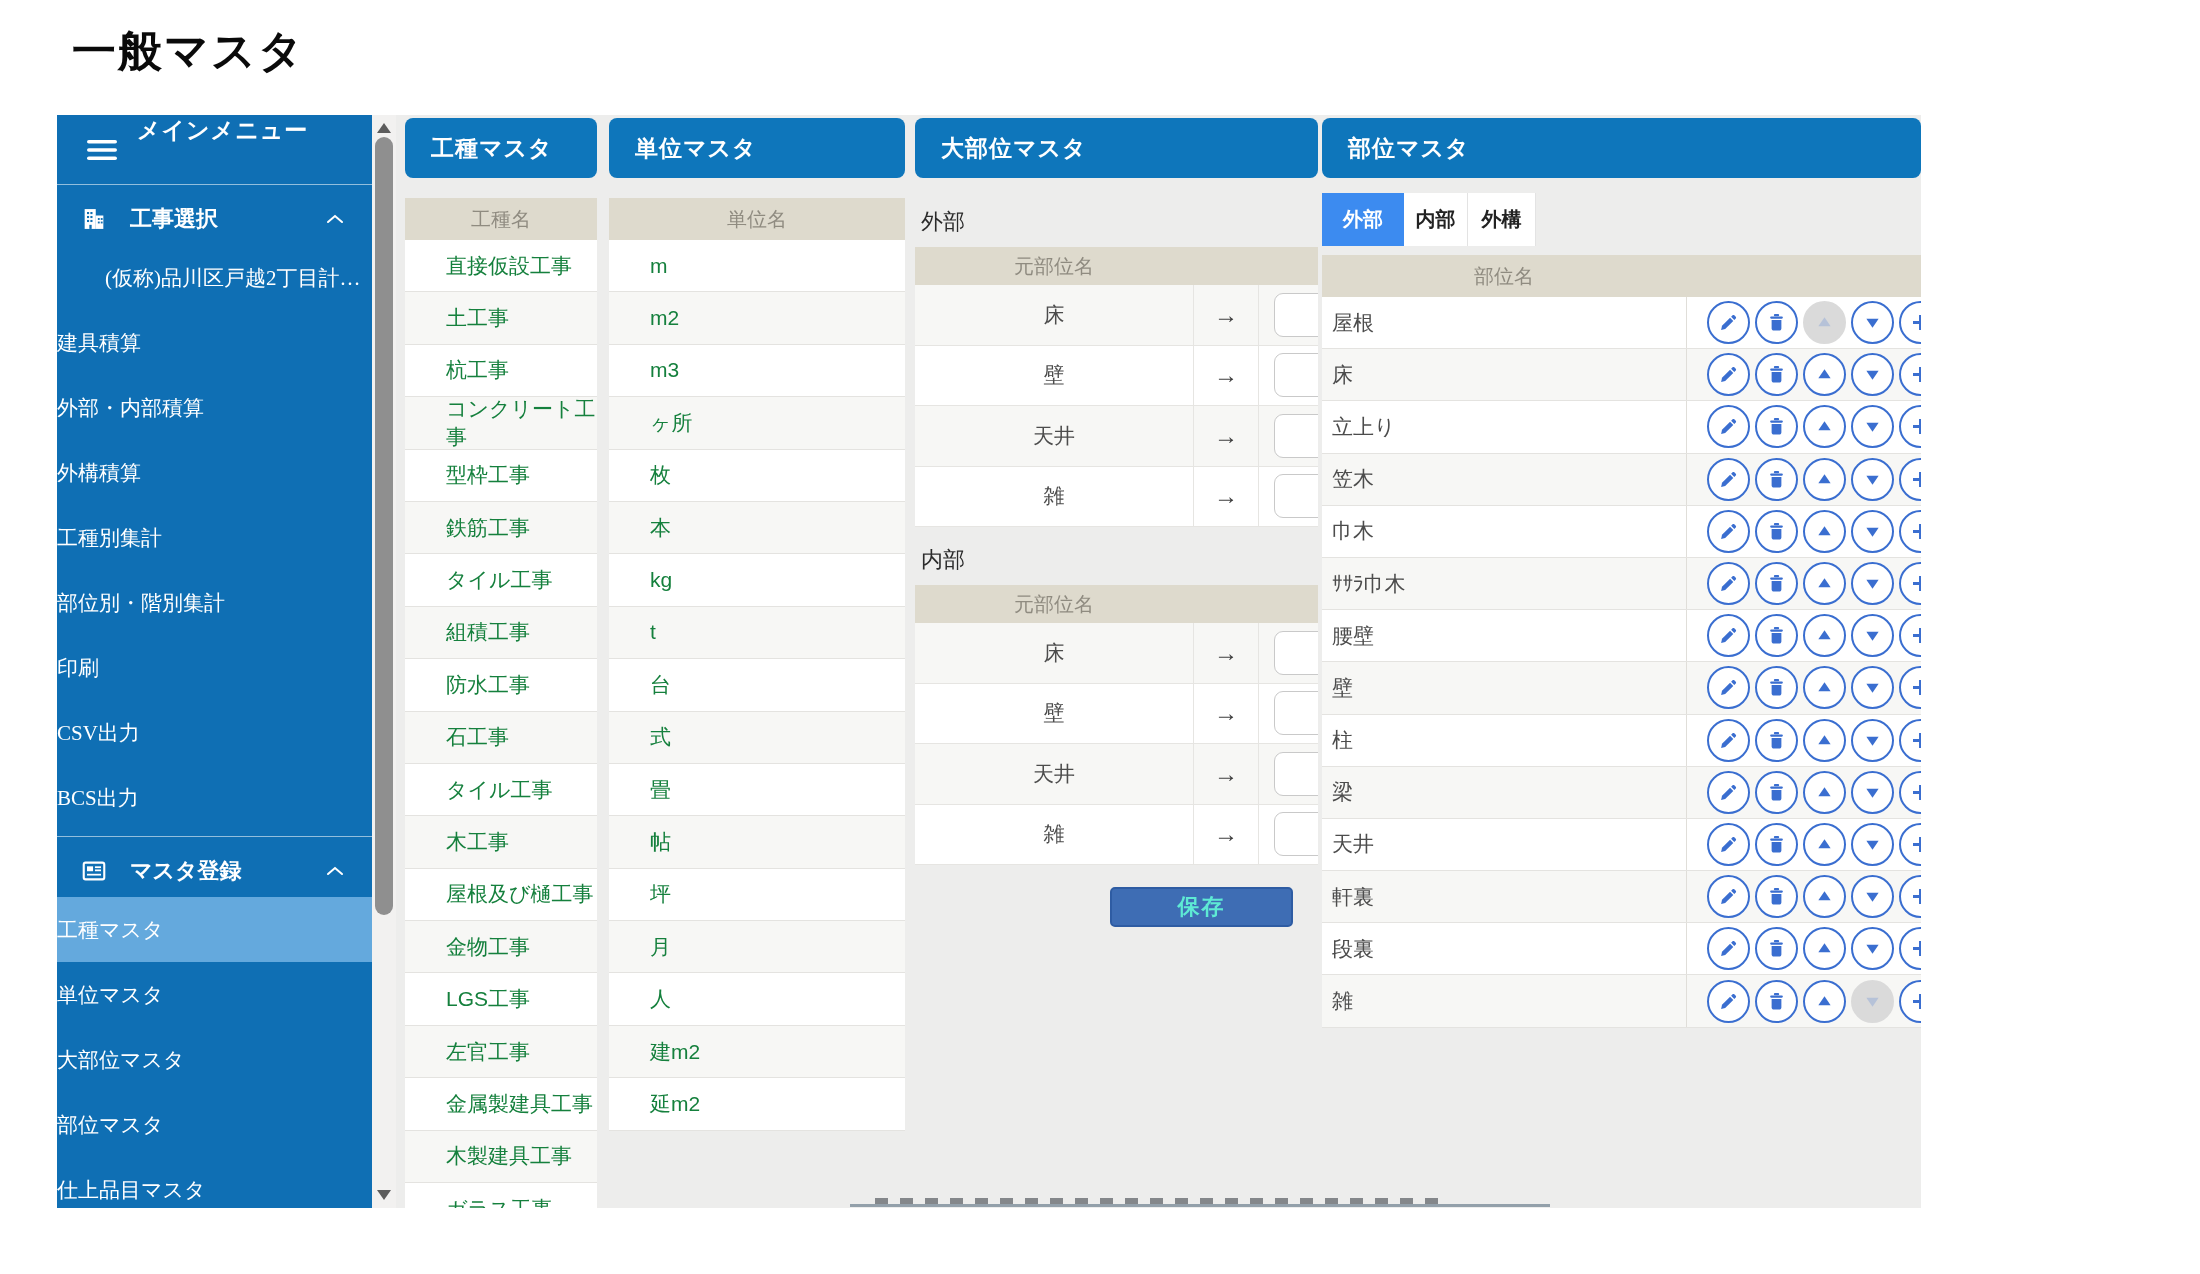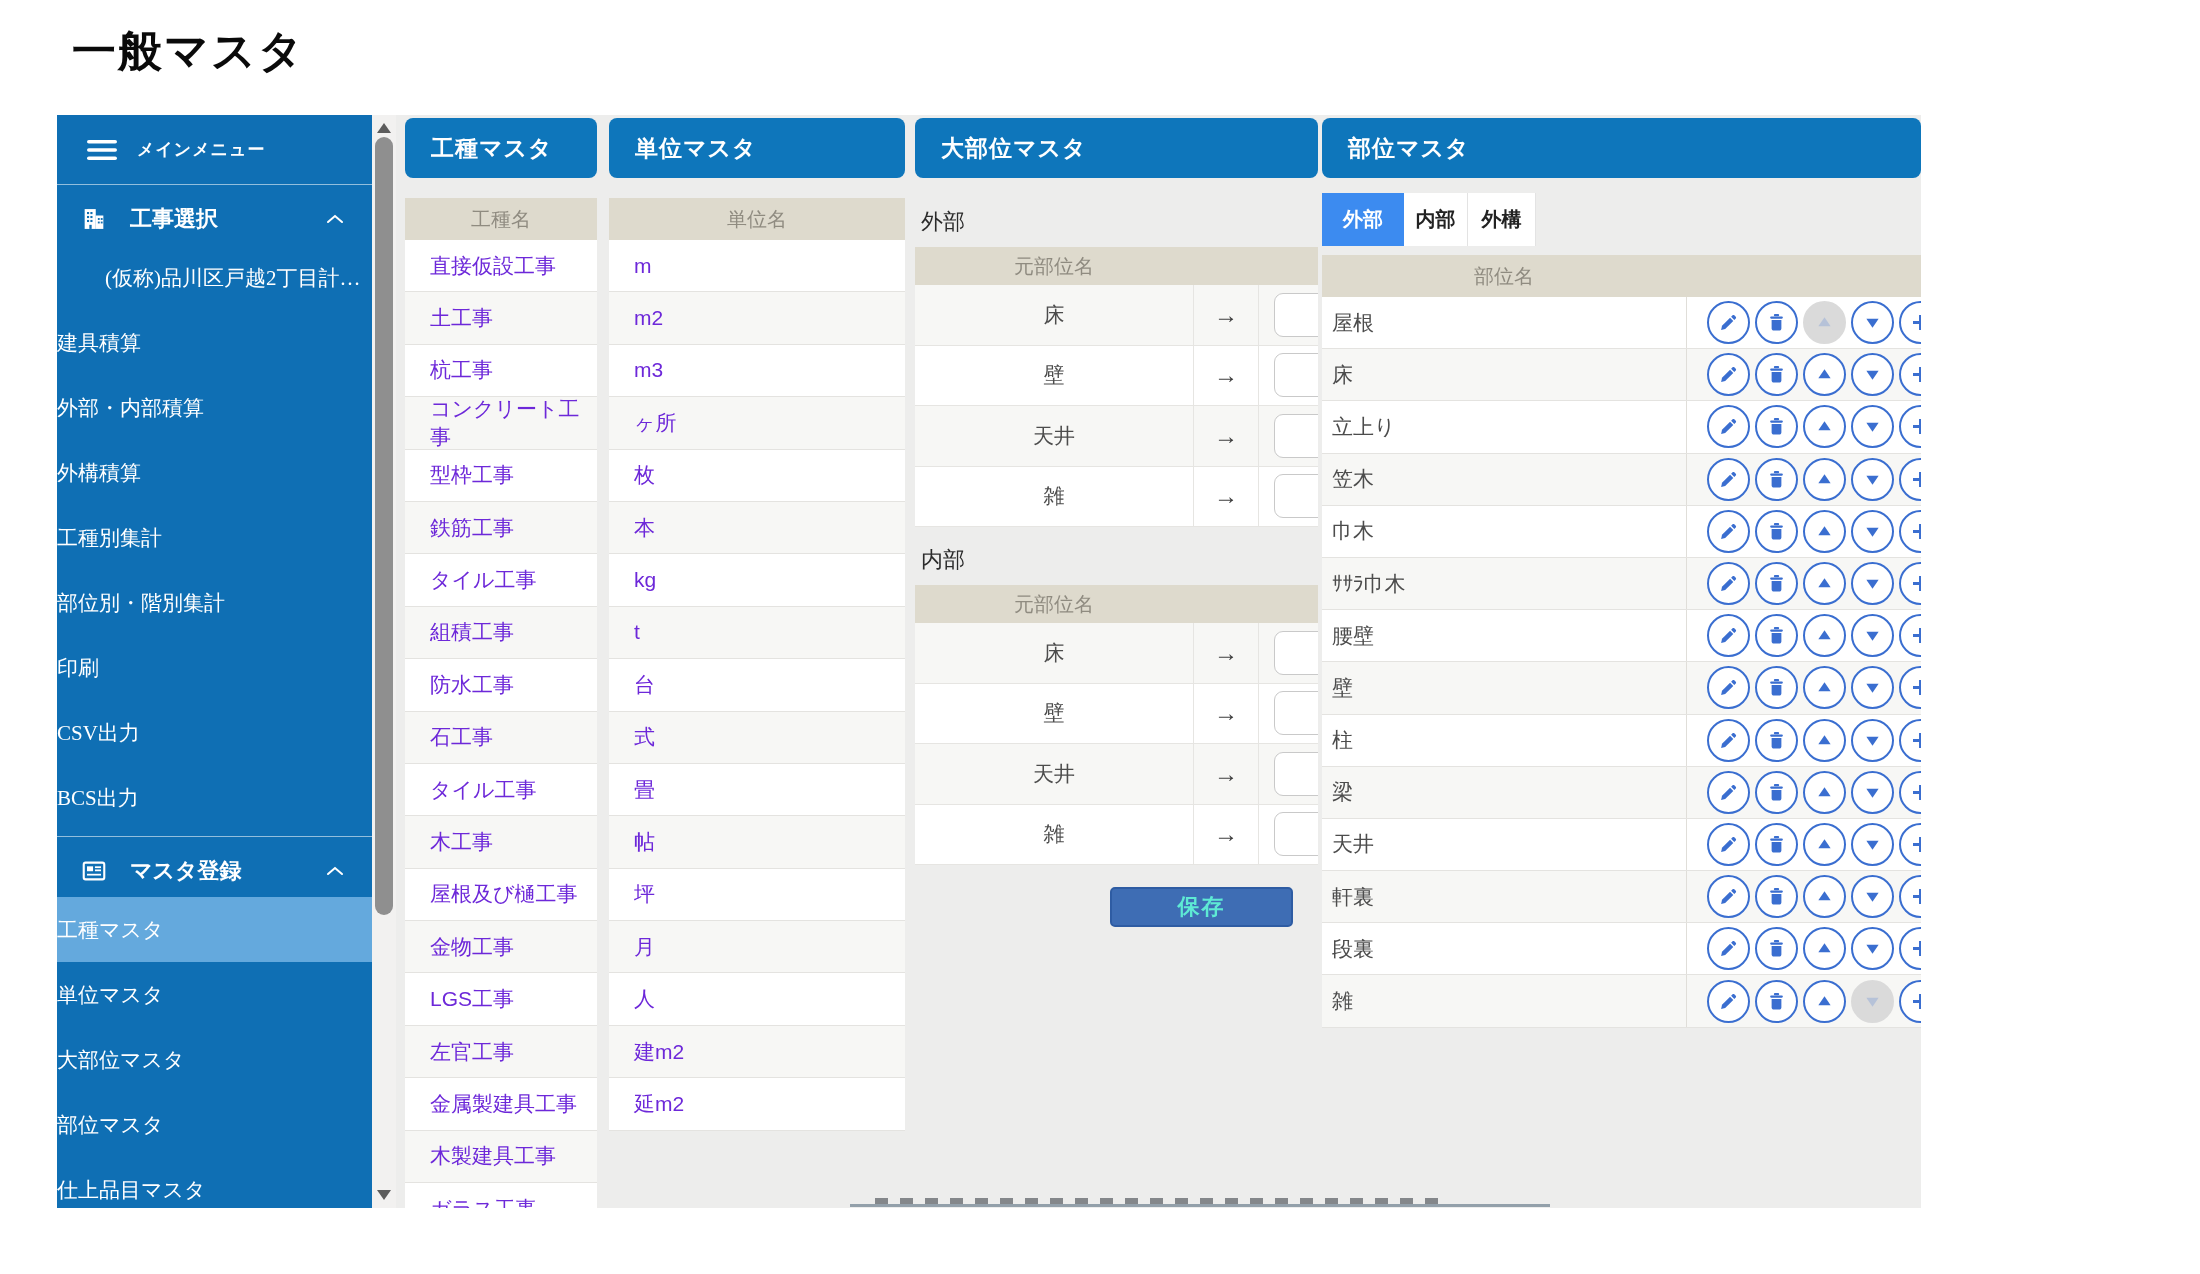--- a/index.html
+++ b/index.html
@@ -4,22 +4,22 @@
 <style>
   html,body{margin:0;padding:0;background:#fff;}
   .screen{position:relative;width:2200px;height:1274px;background:#ffffff;overflow:hidden;
           font-family:"Liberation Sans","DejaVu Sans",sans-serif;}
   .page-title{position:absolute;left:72px;top:22px;font-size:44px;font-weight:700;color:#0a0a0a;letter-spacing:2px;}
 
   .app{position:absolute;left:57px;top:115px;width:1864px;height:1093px;background:#ededec;overflow:hidden;}
 
   
   .sidebar{position:absolute;left:0;top:0;width:315px;height:1093px;background:#0f6fb4;color:#fff;overflow:hidden;}
-  .sb-header{height:69px;display:flex;align-items:center;gap:20px;padding-left:30px;
-             border-bottom:1px solid rgba(255,255,255,.55);font-size:17px;font-weight:700;letter-spacing:1px;}
+  .sb-header{height:69px;display:flex;gap:20px;padding-left:30px;
+             border-bottom:1px solid rgba(255,255,255,.55);font-size:23px;font-weight:700;letter-spacing:1px;}
   .sb-group-header{height:52px;margin-top:8px;display:flex;align-items:center;gap:22px;padding-left:23px;
                    font-size:22px;font-weight:700;position:relative;}
   .sb-group-header .chev{position:absolute;right:28px;top:50%;transform:translateY(-50%);}
   .sb-items{display:flex;flex-direction:column;font-family:Liberation Serif, serif;}
   .sb-item{height:65px;display:flex;align-items:center;font-size:21px;color:#fff;cursor:pointer;}
   .sb-item.indent-1{padding-left:48px;}
   .sb-item.indent-2{}
   .sb-item.selected{background:#64a9dd;}
   .sb-divider{height:0;border-top:1px solid rgba(255,255,255,.55);margin-top:6px;}
 
@@ -29,21 +29,21 @@
   .vscroll .arr.up{top:8px;border-bottom:10px solid #5c5c5c;}
   .vscroll .arr.down{bottom:8px;border-top:10px solid #5c5c5c;}
   .vscroll .thumb{position:absolute;left:3px;top:22px;width:18px;height:778px;background:#8f8f8f;border-radius:9px;}
 
   
   .panel-header{position:absolute;height:60px;background:#0e76bb;border-radius:8px;color:#fff;
                 display:flex;align-items:center;padding-left:26px;font-size:23px;font-weight:600;
                 box-sizing:border-box;letter-spacing:1px;}
   .thead{background:#dedacd;color:#8f8b80;font-size:20px;display:flex;align-items:center;box-sizing:border-box;}
   .lrow{height:52.4px;box-sizing:border-box;border-bottom:1px solid #e4e3e0;display:flex;align-items:center;
-        padding-left:25px;background:#fff;font-size:21px;color:#6d28d9;}
+        padding-left:41px;background:#fff;font-size:21px;color:#15803d;}
   .lrow:nth-child(even){background:#f7f7f5;}
 
   
   .list-panel{position:absolute;top:0;height:1093px;overflow:hidden;}
   .list-panel .thead{height:42px;margin-top:83px;}
   .list-panel .thead .hspan{display:block;width:380px;text-align:center;}
   .list-panel .panel-header{top:3px;left:0;}
 
   
   .daibui{position:absolute;left:858px;top:0;width:403px;height:1093px;overflow:hidden;}

